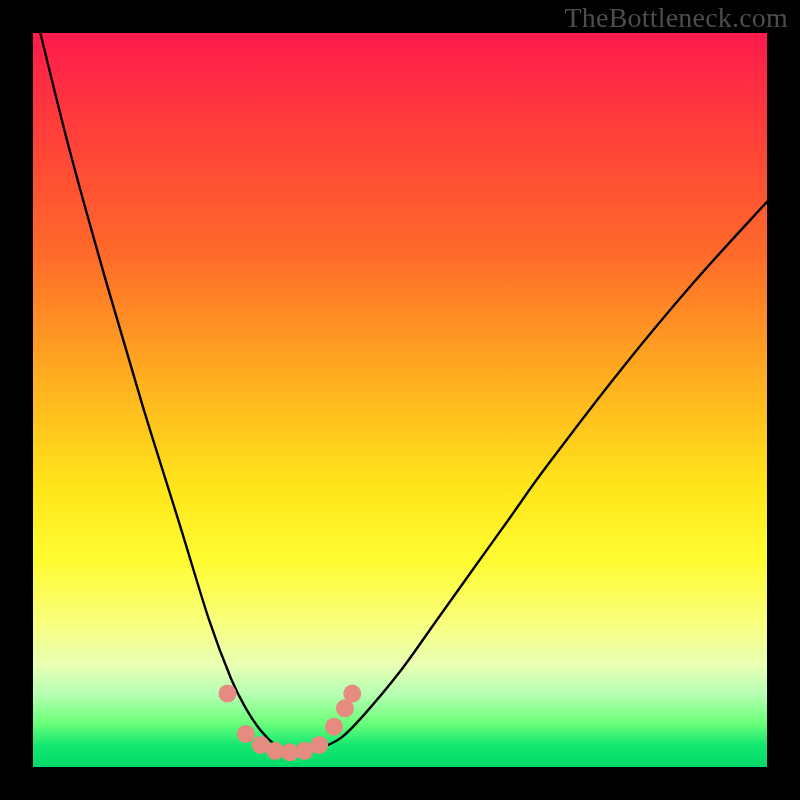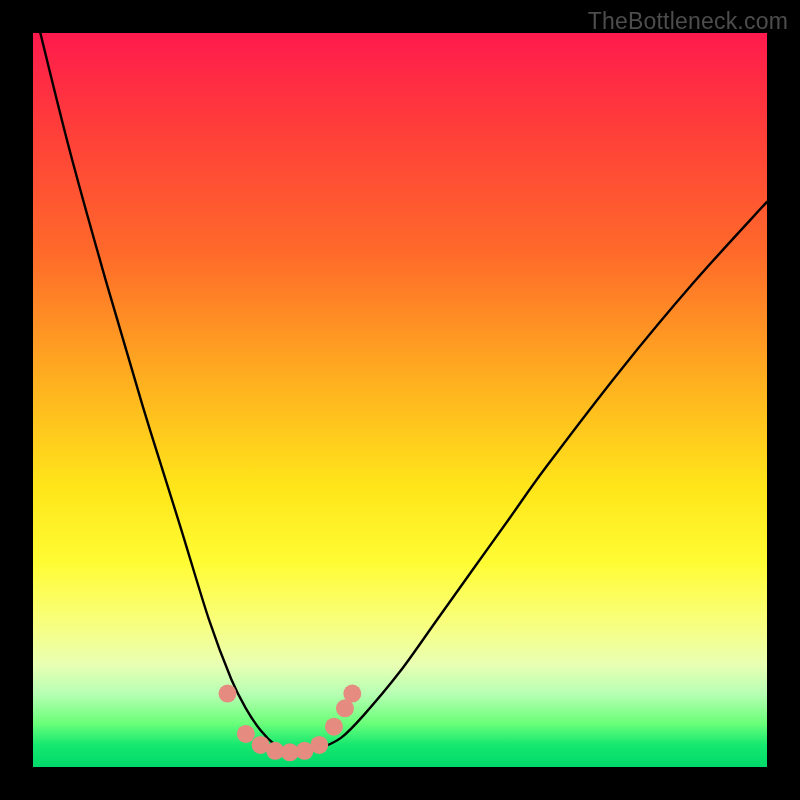--- a/index.html
+++ b/index.html
@@ -35,27 +35,28 @@
       #f9ff7a 80%,
       #e9ffb3 86%,
       #b7ffb3 90%,
       #6cff7a 94%,
       #16e86f 97%,
       #00d96a 100%
     );
   }
   .watermark {
     position: absolute;
-    top: 8px;
+    top: 2px;
     right: 12px;
     color: #4d4d4d;
-    font-size: 23px;
+    font-size: 28px;
     letter-spacing: 0.2px;
     font-weight: 400;
     user-select: none;
+    font-family: Liberation Serif, serif;
   }
   svg.curve {
     position: absolute;
     left: 0;
     top: 0;
     width: 734px;
     height: 734px;
     overflow: visible;
   }
 </style>

